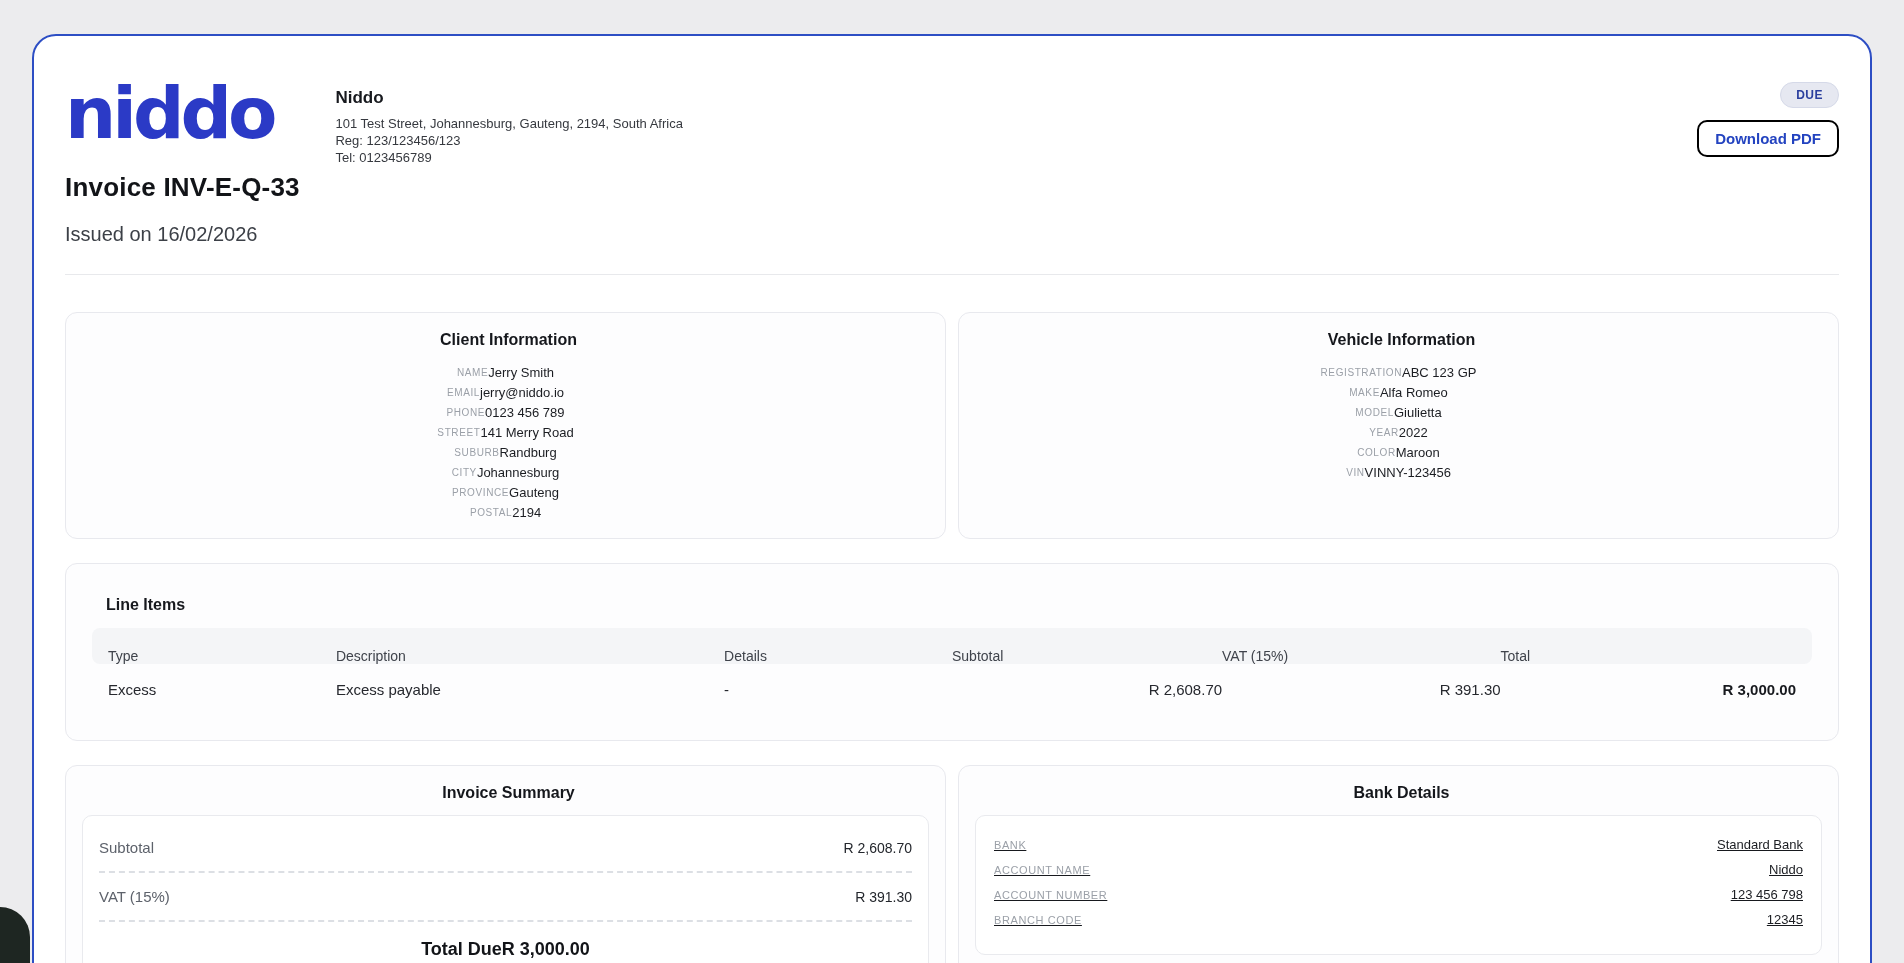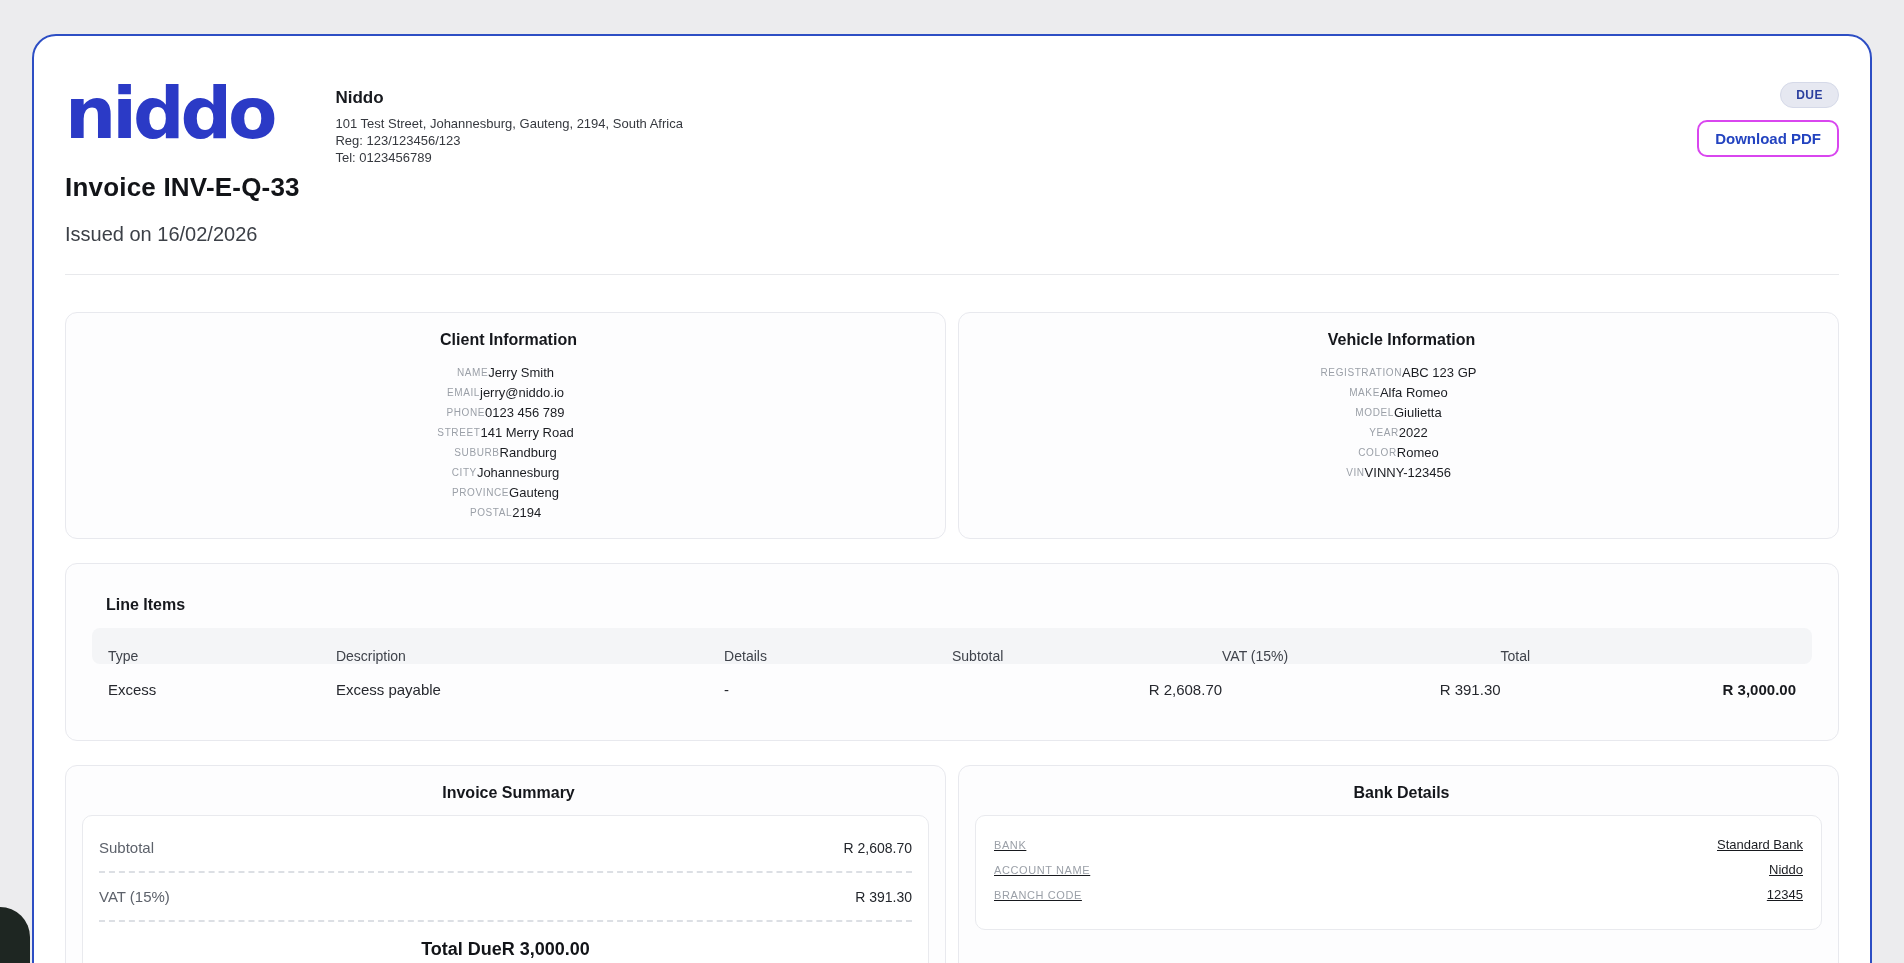--- a/index.html
+++ b/index.html
@@ -31,21 +31,21 @@
   .company-name { font-size: 17px; font-weight: 700; color: #17191e; margin-bottom: 7px; }
   .company-line { font-size: 13px; color: #36393f; line-height: 17px; }
   .header-right { margin-left: auto; display: flex; flex-direction: column; align-items: flex-end; padding-top: 12px; }
   .due-badge {
     background: #e6e8f1; border: 1px solid #d5d9e8; color: #2b3f9e;
     font-size: 12px; font-weight: 700; letter-spacing: 0.5px;
     padding: 5px 15px; border-radius: 999px; text-align: center;
   }
   .download-btn {
     margin-top: 12px;
-    background: #ffffff; border: 2px solid #d946ef; color: #2343c0;
+    background: #ffffff; border: 2px solid #000000; color: #2343c0;
     font-size: 15px; font-weight: 700;
     padding: 8px 16px; border-radius: 10px;
     font-family: "Liberation Sans", sans-serif;
     cursor: pointer;
   }
   .invoice-title { font-size: 26px; font-weight: 800; color: #121418; margin-top: 6px; letter-spacing: 0.2px; }
   .invoice-issued { font-size: 20px; color: #3c4047; margin-top: 20px; }
   .divider { border: none; border-top: 1px solid #e8e9ec; margin-top: 28px; }
 
   
@@ -198,21 +198,21 @@
       <div class="info-row">
         <span class="info-label">MODEL</span>
         <span class="info-value">Giulietta</span>
       </div>
       <div class="info-row">
         <span class="info-label">YEAR</span>
         <span class="info-value">2022</span>
       </div>
       <div class="info-row">
         <span class="info-label">COLOR</span>
-        <span class="info-value">Romeo</span>
+        <span class="info-value">Maroon</span>
       </div>
       <div class="info-row">
         <span class="info-label">VIN</span>
         <span class="info-value">VINNY-123456</span>
       </div>
     </div>
   </div>
 
   <div class="li-card">
     <div class="li-title">Line Items</div>
@@ -258,20 +258,24 @@
       <div class="bank-panel">
         <div class="bank-row">
           <span class="bank-label">BANK</span>
           <span class="bank-value">Standard Bank</span>
         </div>
         <div class="bank-row">
           <span class="bank-label">ACCOUNT NAME</span>
           <span class="bank-value">Niddo</span>
         </div>
         <div class="bank-row">
+          <span class="bank-label">ACCOUNT NUMBER</span>
+          <span class="bank-value">123 456 798</span>
+        </div>
+        <div class="bank-row">
           <span class="bank-label">BRANCH CODE</span>
           <span class="bank-value">12345</span>
         </div>
       </div>
     </div>
   </div>
 
 </div>
 
 <div class="corner-shape"></div>

